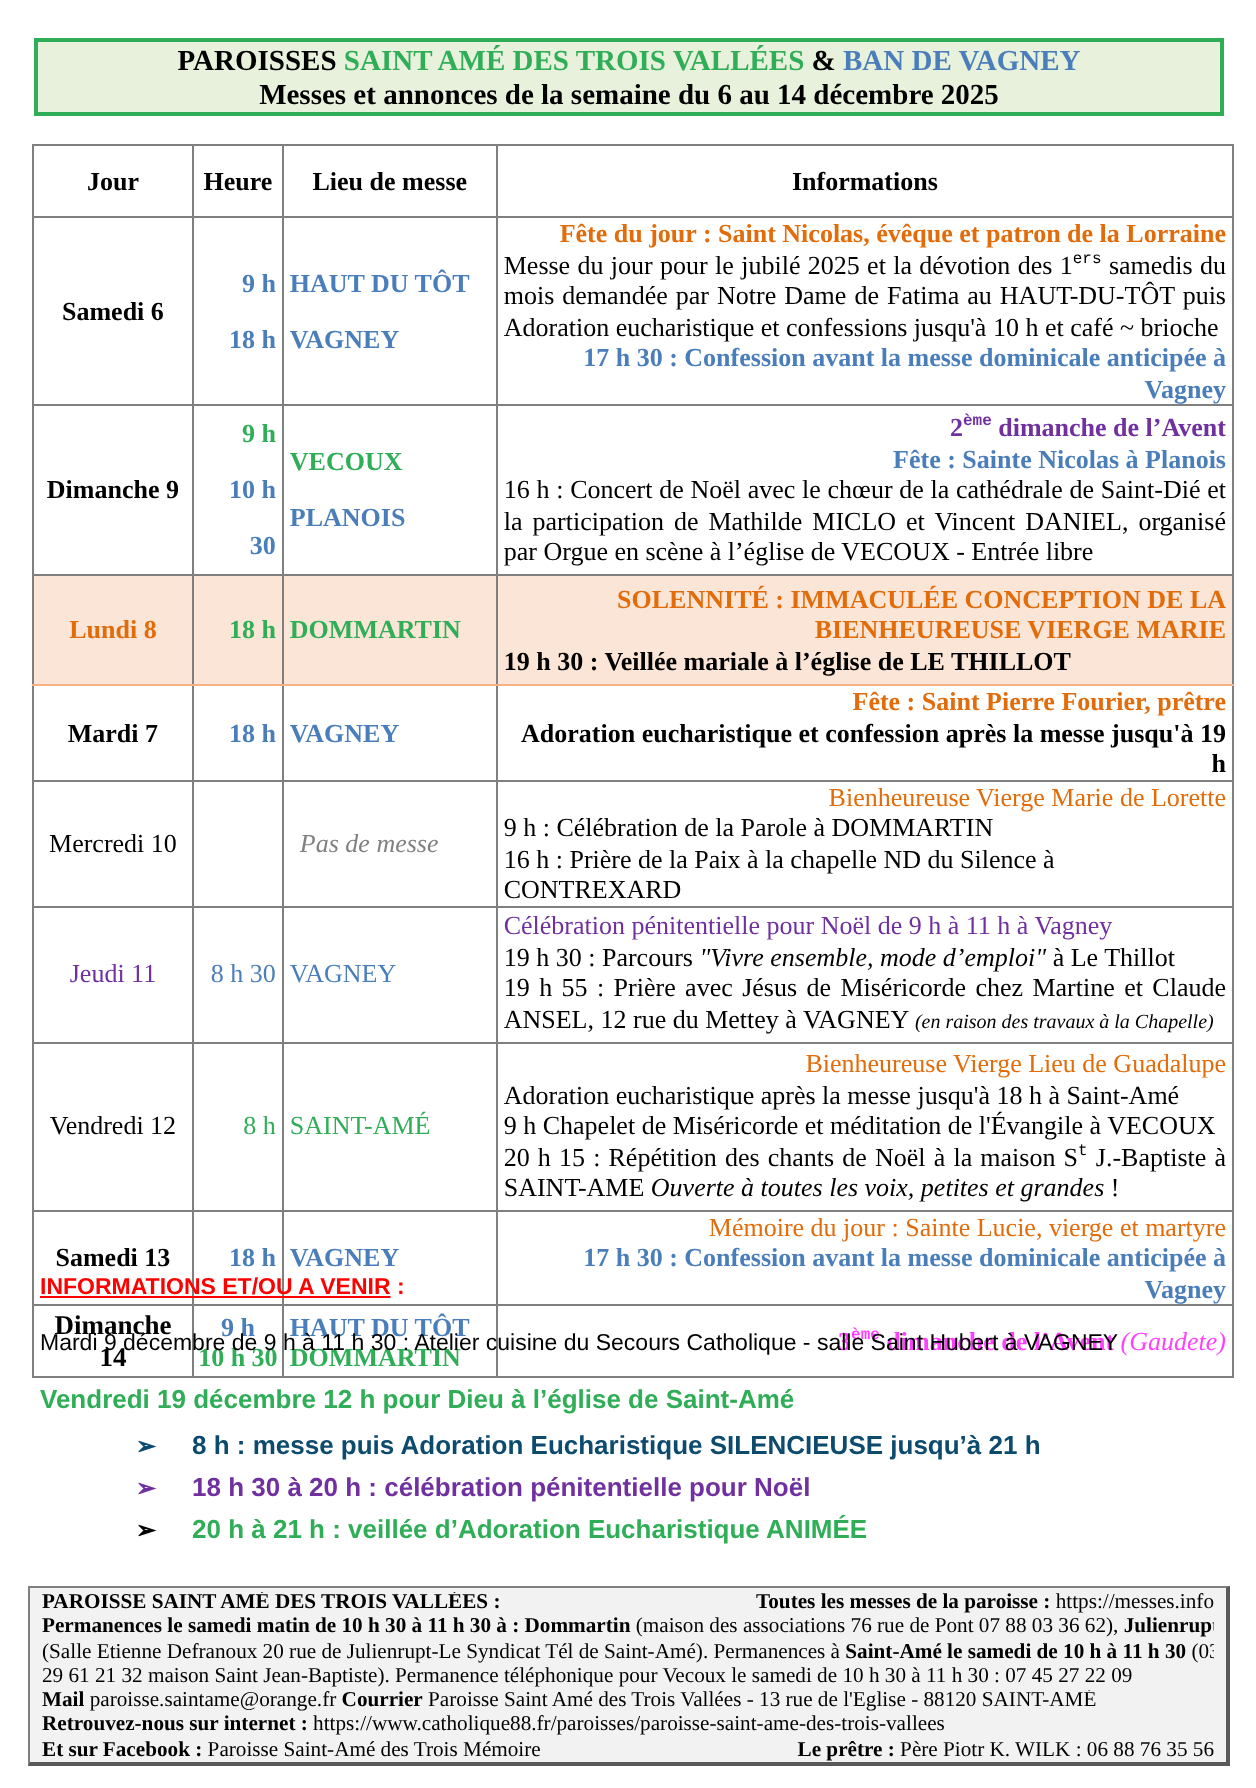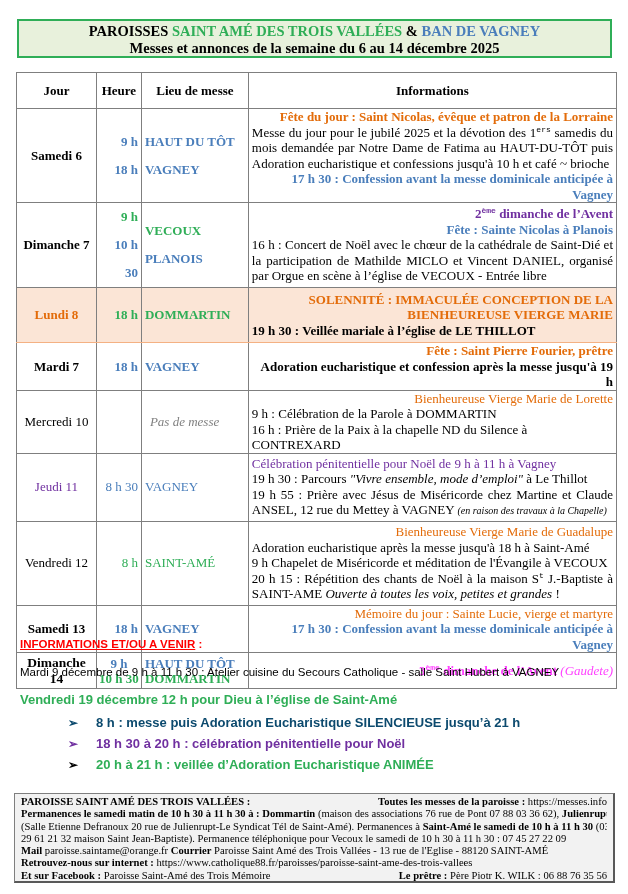--- a/index.html
+++ b/index.html
@@ -92,21 +92,21 @@
       <div>VAGNEY</div>
     </td>
     <td class="info">
       <span class="center b c-orange">Fête du jour : Saint Nicolas, évêque et patron de la Lorraine</span>
       <span class="just"><span>Messe du jour pour le jubilé 2025 et la dévotion des 1</span><sup>ers</sup><span> samedis du mois demandée par Notre Dame de Fatima au HAUT-DU-TÔT puis Adoration eucharistique et confessions jusqu'à 10 h et café ~ brioche</span></span>
       <span class="center b c-blue">17 h 30 : Confession avant la messe dominicale anticipée à Vagney</span>
     </td>
   </tr>
 
   <tr style="height:79px">
-    <td class="jour b">Dimanche 7</td>
+    <td class="jour b">Dimanche 9</td>
     <td class="heure b stack">
       <div class="c-green">9 h</div>
       <div class="c-blue">10 h 30</div>
     </td>
     <td class="lieu b stack">
       <div class="c-green">VECOUX</div>
       <div class="c-blue">PLANOIS</div>
     </td>
     <td class="info">
       <span class="center b c-purple"><span>2</span><sup>ème</sup><span> dimanche de l’Avent</span></span>
@@ -155,21 +155,21 @@
       <span style="display:block"><span>19 h 30 : Parcours </span><span class="i">"Vivre ensemble, mode d’emploi"</span><span> à Le Thillot</span></span>
       <span class="just"><span>19 h 55 : Prière avec Jésus de Miséricorde chez Martine et Claude ANSEL, 12 rue du Mettey à VAGNEY </span><span class="small-it">(en raison des travaux à la Chapelle)</span></span>
     </td>
   </tr>
 
   <tr style="height:84px">
     <td class="jour">Vendredi 12</td>
     <td class="heure c-green">8 h</td>
     <td class="lieu c-green">SAINT-AMÉ</td>
     <td class="info">
-      <span class="center c-orange">Bienheureuse Vierge Marie de Guadalupe</span>
+      <span class="center c-orange">Bienheureuse Vierge Lieu de Guadalupe</span>
       <span style="display:block">Adoration eucharistique après la messe jusqu'à 18 h à Saint-Amé</span>
       <span style="display:block">9 h Chapelet de Miséricorde et méditation de l'Évangile à VECOUX</span>
       <span class="just"><span>20 h 15 : Répétition des chants de Noël à la maison S</span><sup>t</sup><span> J.-Baptiste à SAINT-AME </span><span class="i">Ouverte à toutes les voix, petites et grandes</span><span> !</span></span>
     </td>
   </tr>
 
   <tr style="height:35px">
     <td class="jour b">Samedi 13</td>
     <td class="heure b c-blue">18 h</td>
     <td class="lieu b c-blue">VAGNEY</td>

